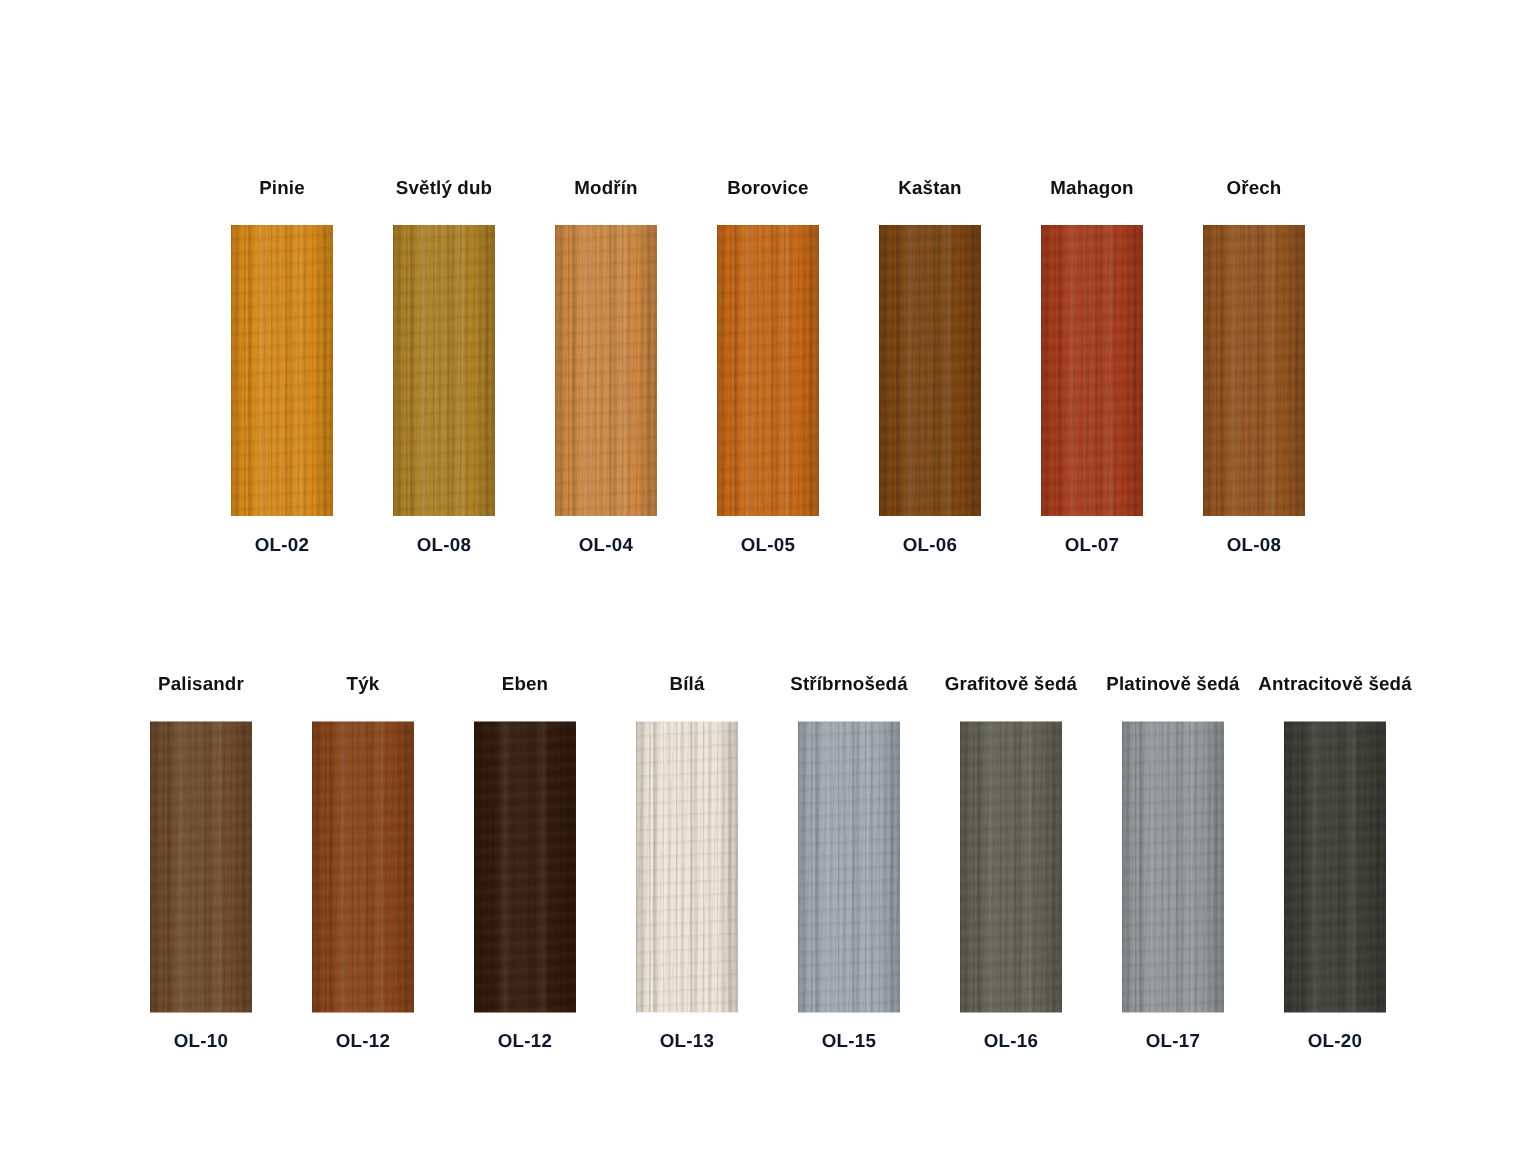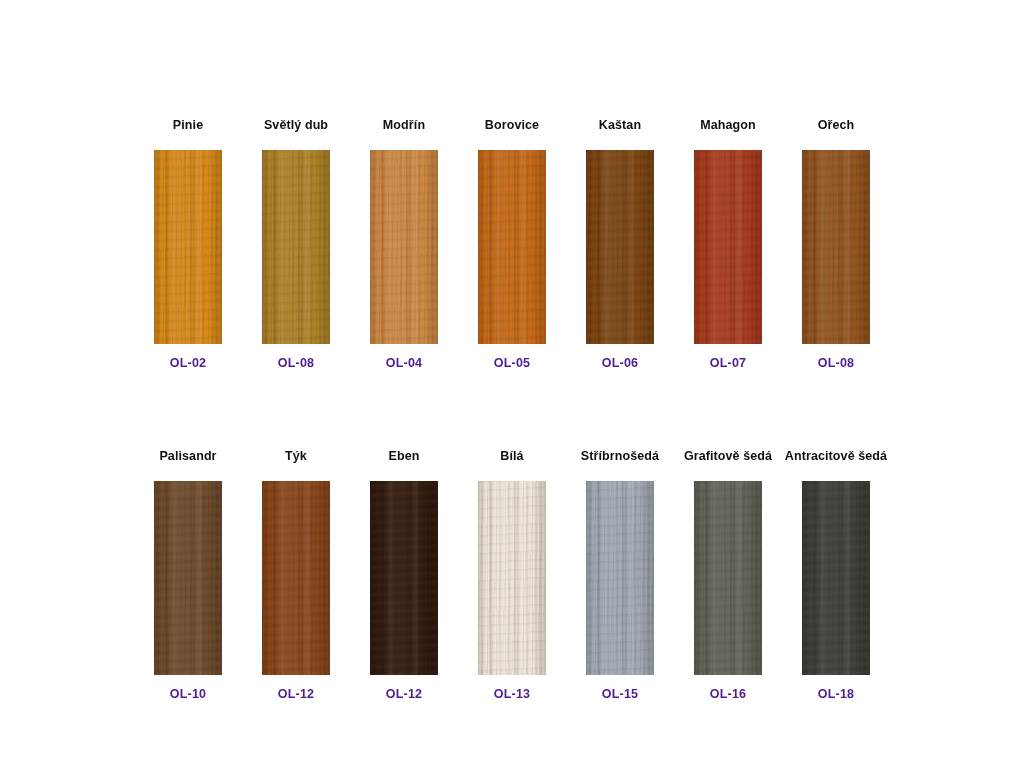--- a/index.html
+++ b/index.html
@@ -113,21 +113,21 @@
         rgba(0,0,0,0.00) 80%,
         rgba(0,0,0,0.12) 100%);
   }
 
   .swatch-code {
     margin-top: 12px;
     font-size: 12.5px;
     font-weight: bold;
     letter-spacing: 0.2px;
     text-align: center;
-    color: #4c1d95;
+    color: #0f172a;
   }
 </style>
 </head>
 <body>
 
 <div id="chart">
   <div class="row row-1">
       <div class="swatch-cell">
         <div class="swatch-name">Pinie</div>
         <div class="swatch-board" style="background-color: rgb(217, 138, 24);">
@@ -254,23 +254,33 @@
         <div class="swatch-name">Grafitově šedá</div>
         <div class="swatch-board" style="background-color: rgb(99, 98, 85);">
           <div class="grain g-vert"></div>
           <div class="grain g-streak"></div>
           <div class="grain g-flecks"></div>
           <div class="grain g-shade"></div>
         </div>
         <div class="swatch-code">OL-16</div>
       </div>
       <div class="swatch-cell">
+        <div class="swatch-name">Platinově šedá</div>
+        <div class="swatch-board" style="background-color: rgb(148, 153, 156);">
+          <div class="grain g-vert"></div>
+          <div class="grain g-streak"></div>
+          <div class="grain g-flecks"></div>
+          <div class="grain g-shade"></div>
+        </div>
+        <div class="swatch-code">OL-17</div>
+      </div>
+      <div class="swatch-cell">
         <div class="swatch-name">Antracitově šedá</div>
         <div class="swatch-board" style="background-color: rgb(62, 62, 56);">
           <div class="grain g-vert"></div>
           <div class="grain g-streak"></div>
           <div class="grain g-flecks"></div>
           <div class="grain g-shade"></div>
         </div>
-        <div class="swatch-code">OL-18</div>
+        <div class="swatch-code">OL-20</div>
       </div>
     </div>
 </div>
 
 </body></html>

